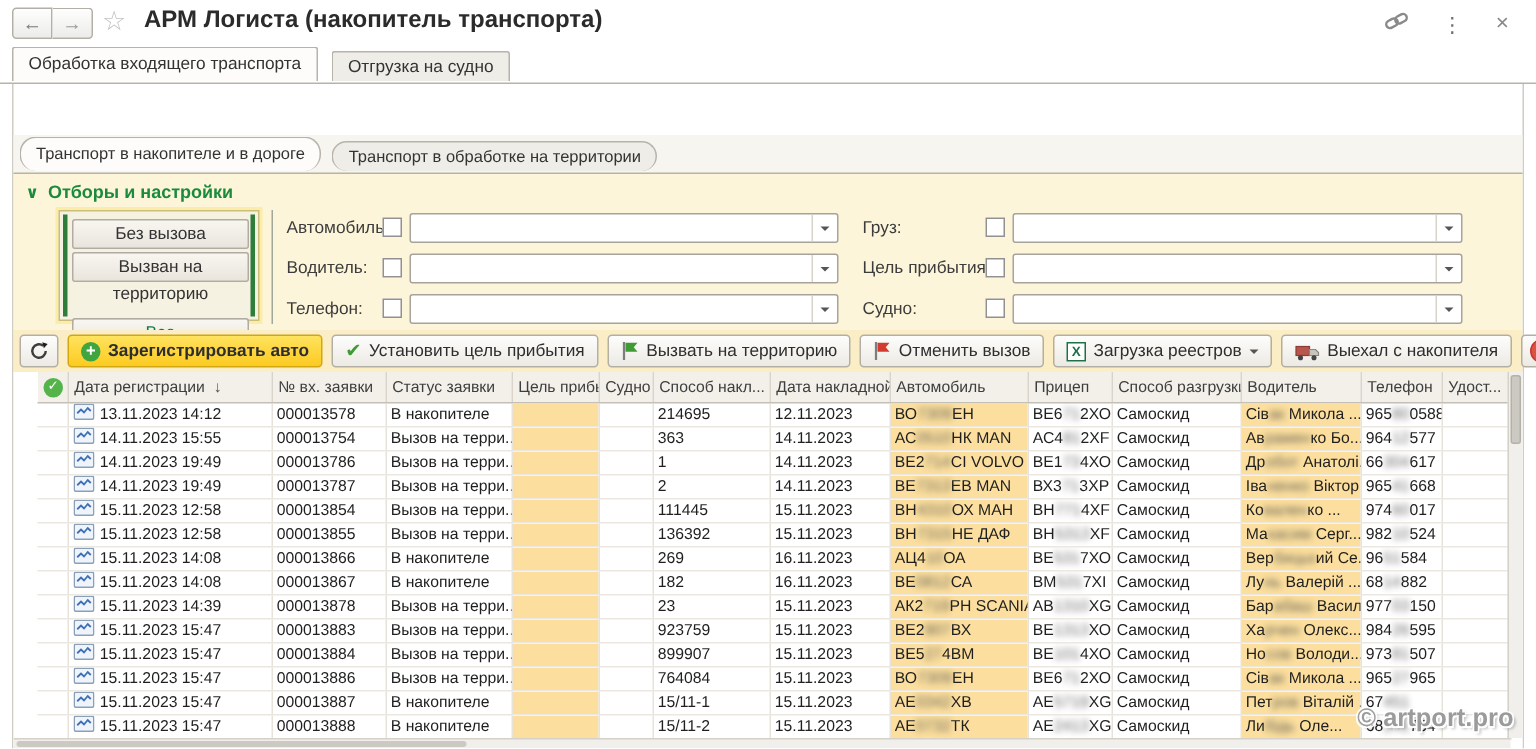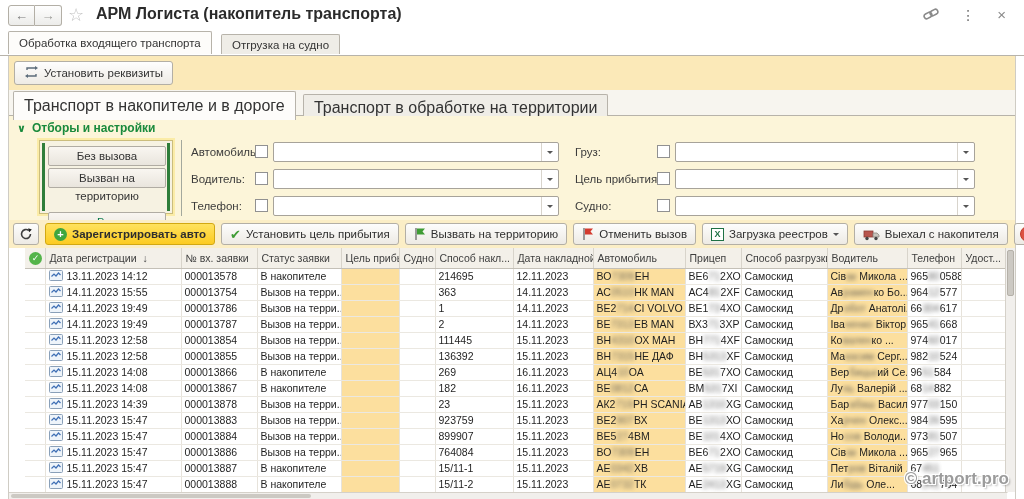--- a/index.html
+++ b/index.html
@@ -28,21 +28,21 @@
   .tab.active { background:#fdfcfa; top:1px; padding:5px 10px 5px; z-index:2; }
   .tabs1 .tab:first-child { margin-left:8px; }
 
   
   .frame { position:absolute; left:8px; top:56px; width:1008px; height:443px;
            border-left:1px solid #cfccc4; border-right:1px solid #cfccc4; }
   .band-req { position:absolute; left:0; top:0; width:100%; height:34px; background:#fbe9b8; }
   .btn-req { position:absolute; left:5px; top:5px; height:24px; display:inline-flex; align-items:center; gap:5px;
              padding:0 9px; background:linear-gradient(#fefefe,#eeebe5); border:1px solid #b3afa5; border-radius:3px; cursor:pointer; }
   .band-tabs2 { position:absolute; left:0; top:34px; width:100%; height:26px; background:#f7f5ef; border-bottom:1px solid #b7b3aa; }
-  .band-tabs2 .tab { margin-left:4px; font-size:16px; }
+  .band-tabs2 .tab { margin-left:4px; font-size:11px;border-radius:11px; }
   .band-filters { position:absolute; left:0; top:60px; width:100%; height:104px; background:#fcf5d9; }
   .band-toolbar { position:absolute; left:0; top:164px; width:100%; height:28px; background:#fbeec6;
                   display:flex; align-items:center; gap:6px; padding:0 4px; }
   .band-table { position:absolute; left:0; top:192px; width:100%; height:251px; background:#fff; overflow:hidden; }
 
   
   .sec-title { position:absolute; left:8px; top:5px; color:#1a8a3c; font-weight:bold; font-size:12px; cursor:pointer; }
   .sec-title .chev { font-weight:bold; margin-right:6px; font-size:11px; }
   .quickbox { position:absolute; left:30px; top:24px; width:134px; height:74px; border:1px solid #cbbd7d;
               box-shadow:0 0 0 2px rgba(250,230,140,.65); background:#f6f2e2; }
@@ -123,35 +123,20 @@
   </div>
 </div>
 
 <div class="tabs1">
   <span class="tab active">Обработка входящего транспорта</span>
   <span class="tab">Отгрузка на судно</span>
 </div>
 
 <div class="frame">
 
-  <div class="band-req">
-    <div class="btn-req">
-      <span>
-        <svg width="15" height="14" viewBox="0 0 15 14">
-            <g fill="none" stroke="#5b6b7a" stroke-width="1.4">
-              <path d="M3 5 V3 h8"></path>
-              <path d="M12 9 v2 H4"></path>
-            </g>
-            <path d="M11 1 l3 2 -3 2z" fill="#5b6b7a"></path>
-            <path d="M4 9 l-3 2 3 2z" fill="#5b6b7a"></path>
-          </svg>
-      </span>
-      <span>Установить реквизиты</span>
-    </div>
-  </div>
 
   <div class="band-tabs2">
     <span class="tab active">Транспорт в накопителе и в дороге</span>
     <span class="tab">Транспорт в обработке на территории</span>
   </div>
 
   <div class="band-filters">
     <div class="sec-title">
       <span class="chev">∨</span><span>Отборы и настройки</span>
     </div>

